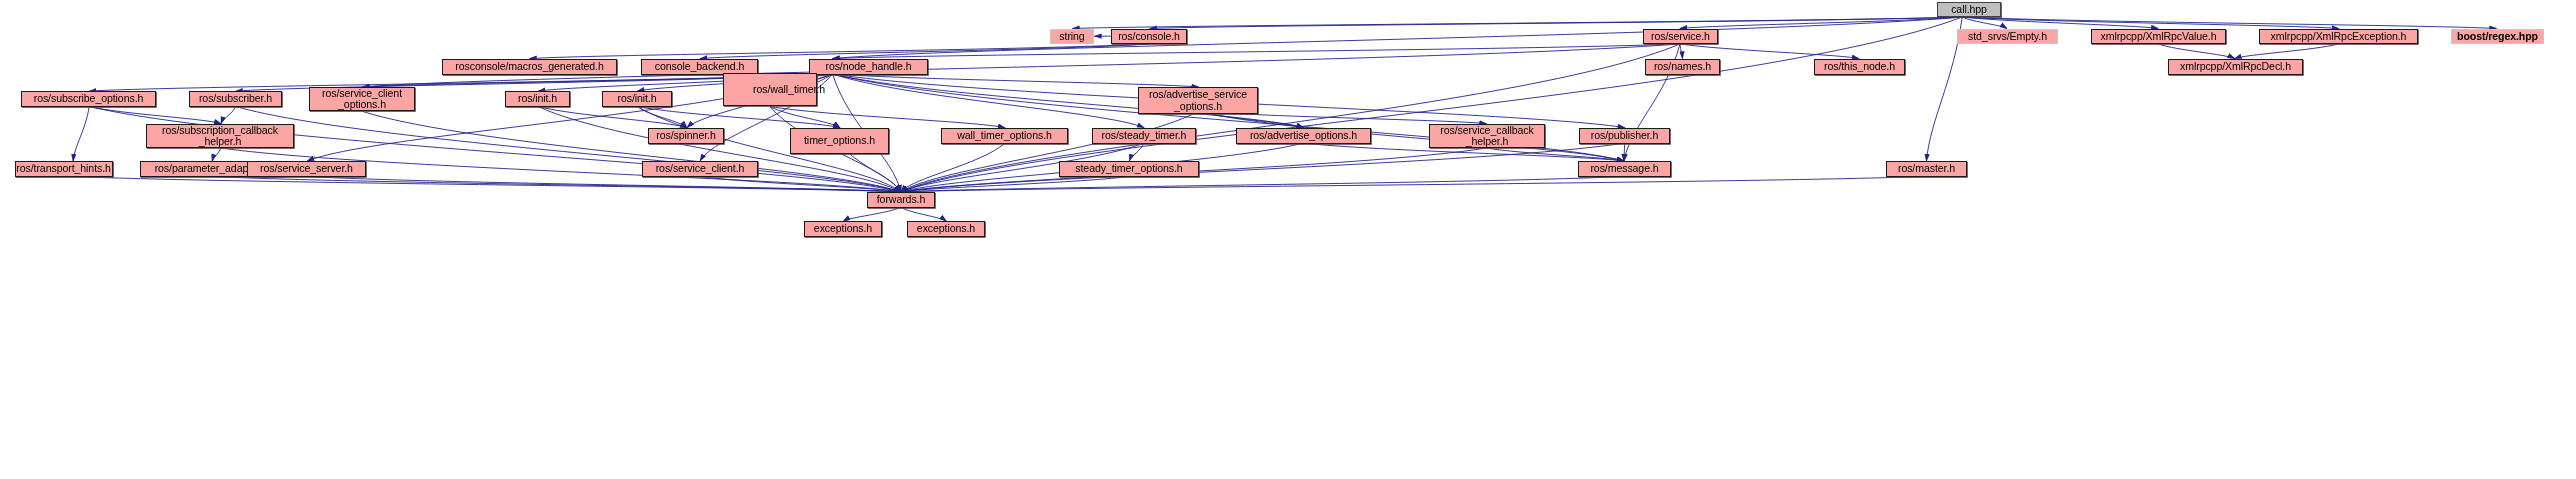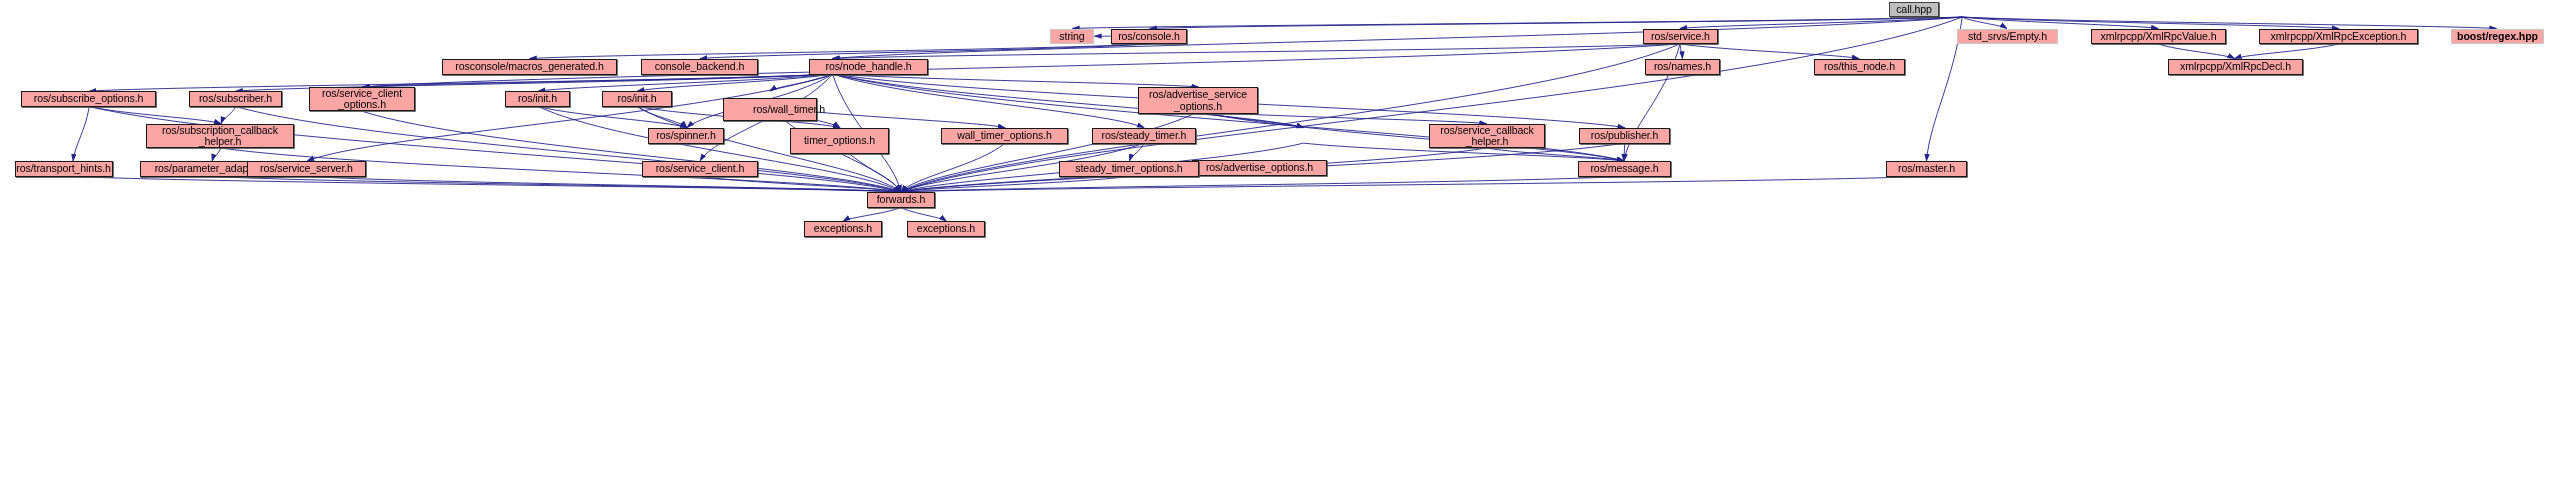--- a/index.html
+++ b/index.html
@@ -124,50 +124,50 @@
         <path d="M1997,176 C1815.8,203 1213.8,218 1107,236" marker-end="url(#ah)"></path>
         <path d="M1996,217 C1814.98,225.55 1213.68,230.3 1107,236" marker-end="url(#ah)"></path>
         <path d="M377,217 C529.4,225.55 1019.4,230.3 1107,236" marker-end="url(#ah)"></path>
         <path d="M860,217 C920.7620000000001,225.55 1077.36,230.3 1107,236" marker-end="url(#ah)"></path>
         <path d="M2368,217 C2120.02,225.55 1258.32,230.3 1107,236" marker-end="url(#ah)"></path>
         <path d="M1107,255 C1089.534,262.65 1044.52,266.9 1036,272" marker-end="url(#ah)"></path>
         <path d="M1107,255 C1120.7759999999998,262.65 1156.28,266.9 1163,272" marker-end="url(#ah)"></path>
       </g>
   </svg>
   <div id="nodes">
-      <div class="node root" style="left: 1889px; top: 1.6px; width: 50px; height: 15.5px;">call.hpp</div>
+      <div class="node root" style="left: 1937px; top: 1.6px; width: 64px; height: 15.5px;">call.hpp</div>
       <div class="node faint" style="left: 1050px; top: 28.5px; width: 44px; height: 15.5px;">string</div>
       <div class="node strong" style="left: 1111px; top: 28.5px; width: 76px; height: 15.5px;">ros/console.h</div>
       <div class="node strong" style="left: 1643px; top: 28.5px; width: 75px; height: 15.5px;">ros/service.h</div>
       <div class="node faint" style="left: 1957px; top: 28.5px; width: 101px; height: 15.5px;">std_srvs/Empty.h</div>
       <div class="node strong" style="left: 2091px; top: 28.5px; width: 135px; height: 15.5px;">xmlrpcpp/XmlRpcValue.h</div>
       <div class="node strong" style="left: 2259px; top: 28.5px; width: 159px; height: 15.5px;">xmlrpcpp/XmlRpcException.h</div>
       <div class="node faint" style="left: 2451px; top: 28.5px; width: 93px; height: 15.5px; font-weight: bold;">boost/regex.hpp</div>
       <div class="node strong" style="left: 442px; top: 59px; width: 175px; height: 15.5px;">rosconsole/macros_generated.h</div>
       <div class="node strong" style="left: 641px; top: 59px; width: 117px; height: 15.5px;">console_backend.h</div>
       <div class="node strong" style="left: 773px; top: 59px; width: 119px; height: 15.5px; margin-left: 36px;">ros/node_handle.h</div>
       <div class="node strong" style="left: 1645px; top: 59px; width: 75px; height: 15.5px;">ros/names.h</div>
       <div class="node strong" style="left: 1814px; top: 59px; width: 91px; height: 15.5px;">ros/this_node.h</div>
       <div class="node strong" style="left: 2168px; top: 59px; width: 135px; height: 15.5px;">xmlrpcpp/XmlRpcDecl.h</div>
       <div class="node strong" style="left: 21px; top: 91px; width: 135px; height: 15.5px;">ros/subscribe_options.h</div>
       <div class="node strong" style="left: 189px; top: 91px; width: 93px; height: 15.5px;">ros/subscriber.h</div>
       <div class="node strong" style="left: 309px; top: 87px; width: 106px; height: 24.4px;">ros/service_client
 _options.h</div>
       <div class="node strong" style="left: 505px; top: 91px; width: 65px; height: 15.5px;">ros/init.h</div>
       <div class="node strong" style="left: 602px; top: 91px; width: 70px; height: 15.5px;">ros/init.h</div>
-      <div class="node strong" style="left: 723px; top: 98px; width: 94px; height: 23px; padding-left: 38px;">ros/wall_timer.h</div>
+      <div class="node strong" style="left: 723px; top: 73px; width: 94px; height: 33px; padding-left: 38px;">ros/wall_timer.h</div>
       <div class="node strong" style="left: 1138px; top: 87px; width: 120px; height: 27px;">ros/advertise_service
 _options.h</div>
       <div class="node strong" style="left: 146px; top: 124px; width: 148px; height: 24.4px;">ros/subscription_callback
 _helper.h</div>
       <div class="node strong" style="left: 648px; top: 128px; width: 76px; height: 15.5px;">ros/spinner.h</div>
       <div class="node strong" style="left: 790px; top: 128px; width: 99px; height: 26px;">timer_options.h</div>
       <div class="node strong" style="left: 941px; top: 128px; width: 127px; height: 15.5px;">wall_timer_options.h</div>
       <div class="node strong" style="left: 1092px; top: 128px; width: 104px; height: 15.5px;">ros/steady_timer.h</div>
-      <div class="node strong" style="left: 1192px; top: 128px; width: 135px; height: 15.5px; margin-top: 32px;">ros/advertise_options.h</div>
+      <div class="node strong" style="left: 1236px; top: 128px; width: 135px; height: 15.5px;">ros/advertise_options.h</div>
       <div class="node strong" style="left: 1429px; top: 124px; width: 116px; height: 24.4px;">ros/service_callback
 _helper.h</div>
       <div class="node strong" style="left: 1579px; top: 128px; width: 91px; height: 15.5px;">ros/publisher.h</div>
       <div class="node strong" style="left: 14.6px; top: 161px; width: 98px; height: 15.5px;">ros/transport_hints.h</div>
       <div class="node strong" style="left: 140px; top: 161px; width: 143px; height: 15.5px;">ros/parameter_adapter.h</div>
       <div class="node strong" style="left: 247px; top: 161px; width: 119px; height: 15.5px;">ros/service_server.h</div>
       <div class="node strong" style="left: 642px; top: 161px; width: 116px; height: 15.5px;">ros/service_client.h</div>
       <div class="node strong" style="left: 1059px; top: 161px; width: 140px; height: 15.5px;">steady_timer_options.h</div>
       <div class="node strong" style="left: 1578px; top: 161px; width: 93px; height: 15.5px;">ros/message.h</div>
       <div class="node strong" style="left: 1886px; top: 161px; width: 81px; height: 15.5px;">ros/master.h</div>

